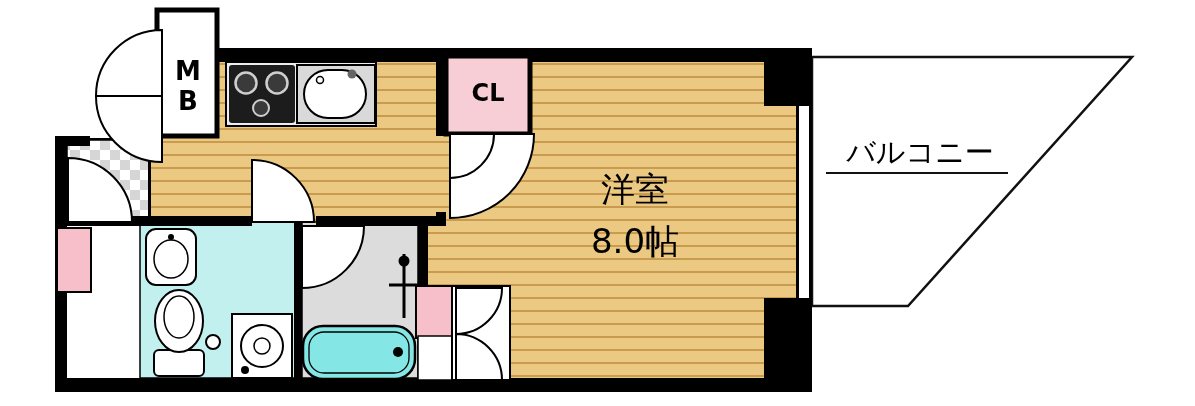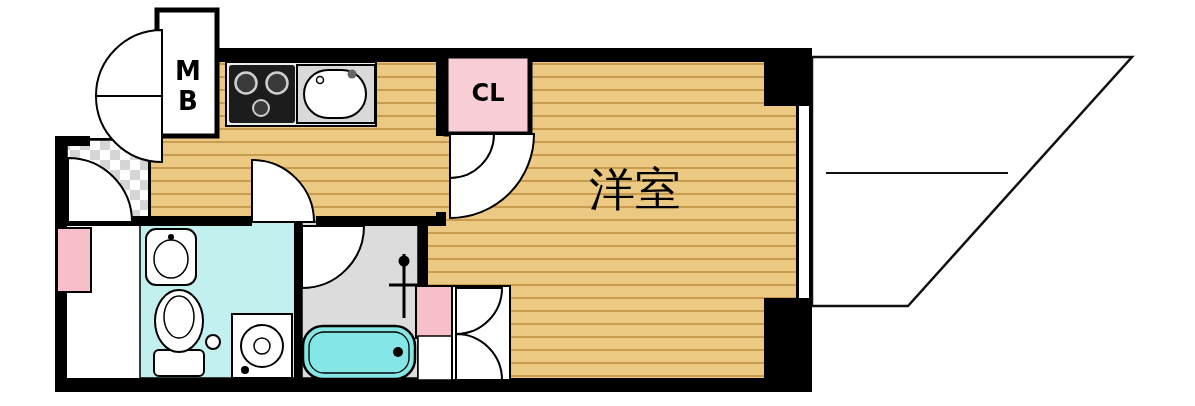--- a/index.html
+++ b/index.html
@@ -3,21 +3,21 @@
 <meta charset="utf-8">
 <style>
   html,body{margin:0;padding:0;background:#fff;}
   #stage{position:relative;width:1195px;height:405px;background:#ffffff;overflow:hidden;
          font-family:"DejaVu Sans","Liberation Sans",sans-serif;}
   #plan-svg{position:absolute;left:0;top:0;width:1195px;height:406px;}
   .label{position:absolute;color:#000;pointer-events:none;text-align:center;}
   .lbl-mb{left:172px;top:56px;width:32px;font-size:26px;line-height:30px;word-break:break-all;font-weight:bold;}
   .lbl-cl{left:446px;top:79px;width:84px;font-size:24px;font-weight:bold;}
   .lbl-room{left:490px;top:163px;width:290px;}
-  .lbl-room div{font-size:46px;line-height:52px;}
+  .lbl-room div{font-size:34px;line-height:52px;}
   .lbl-balcony{left:818px;top:133px;width:204px;font-size:29px;}
 </style>
 </head>
 <body>
 
 <div id="stage">
 <svg id="plan-svg" viewBox="0 0 1195 406">
   <defs>
     <pattern id="wood" width="10" height="13" patternUnits="userSpaceOnUse">
       <rect width="10" height="13" fill="#ecc982"></rect>
@@ -115,14 +115,16 @@
     <path d="M 302 226 L 364 226 A 62 62 0 0 1 302 288 Z"></path>
     <path d="M 456 288 L 502 288 A 46 46 0 0 1 456 334 Z"></path>
     <path d="M 456 380 L 502 380 A 46 46 0 0 0 456 334 Z"></path>
   </g>
 </svg>
 
 <div class="label lbl-mb">MB</div>
 <div class="label lbl-cl">CL</div>
 <div class="label lbl-room">
   <div>洋室</div>
+  <div>8.0帖</div>
 </div>
+<div class="label lbl-balcony">バルコニー</div>
 </div>
 
 </body></html>

